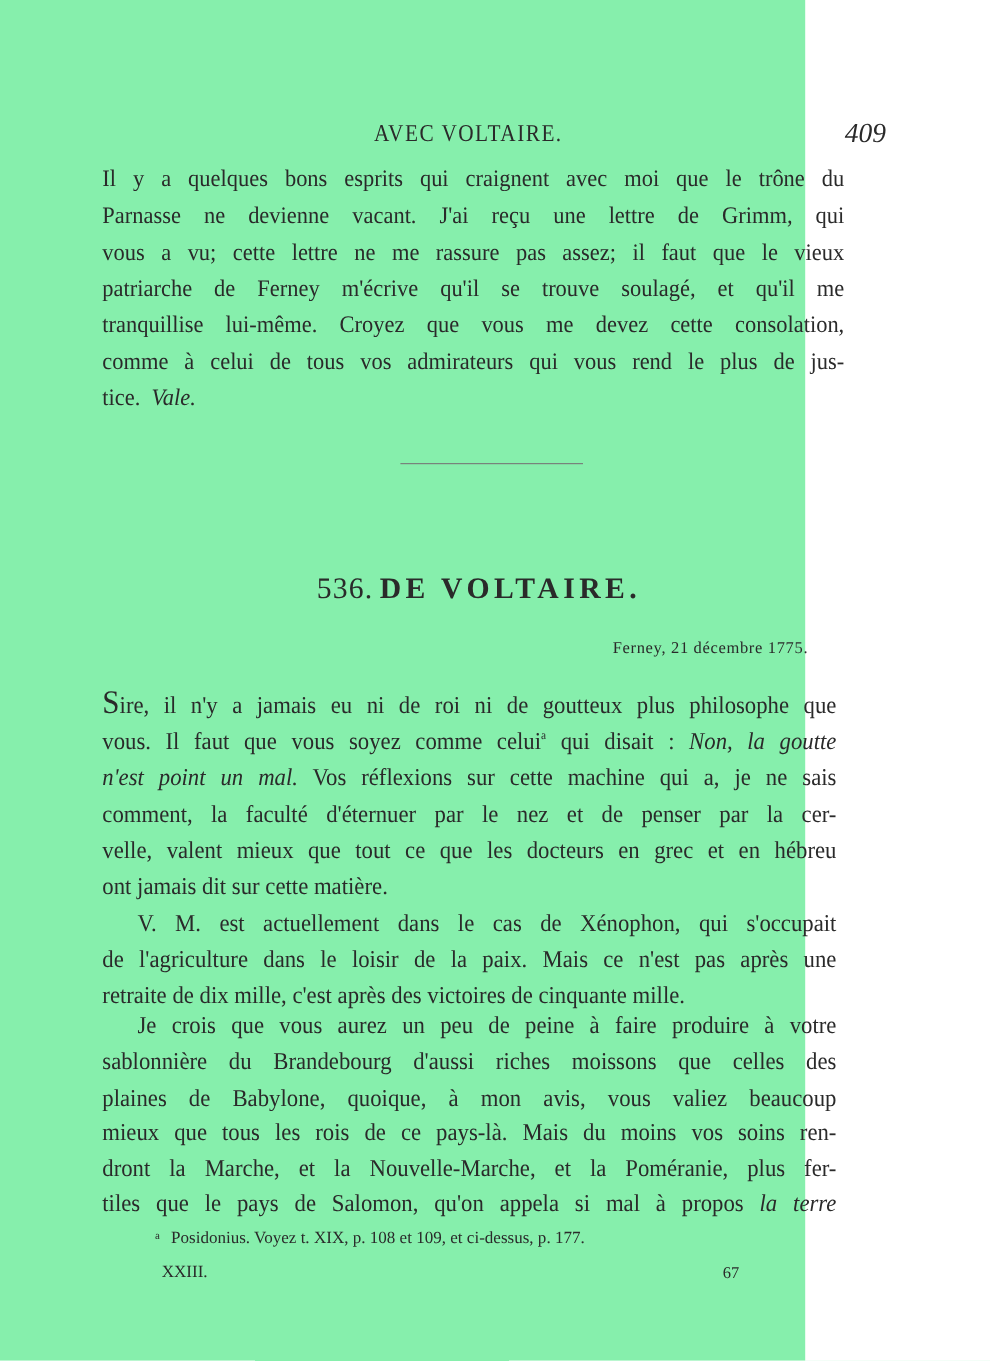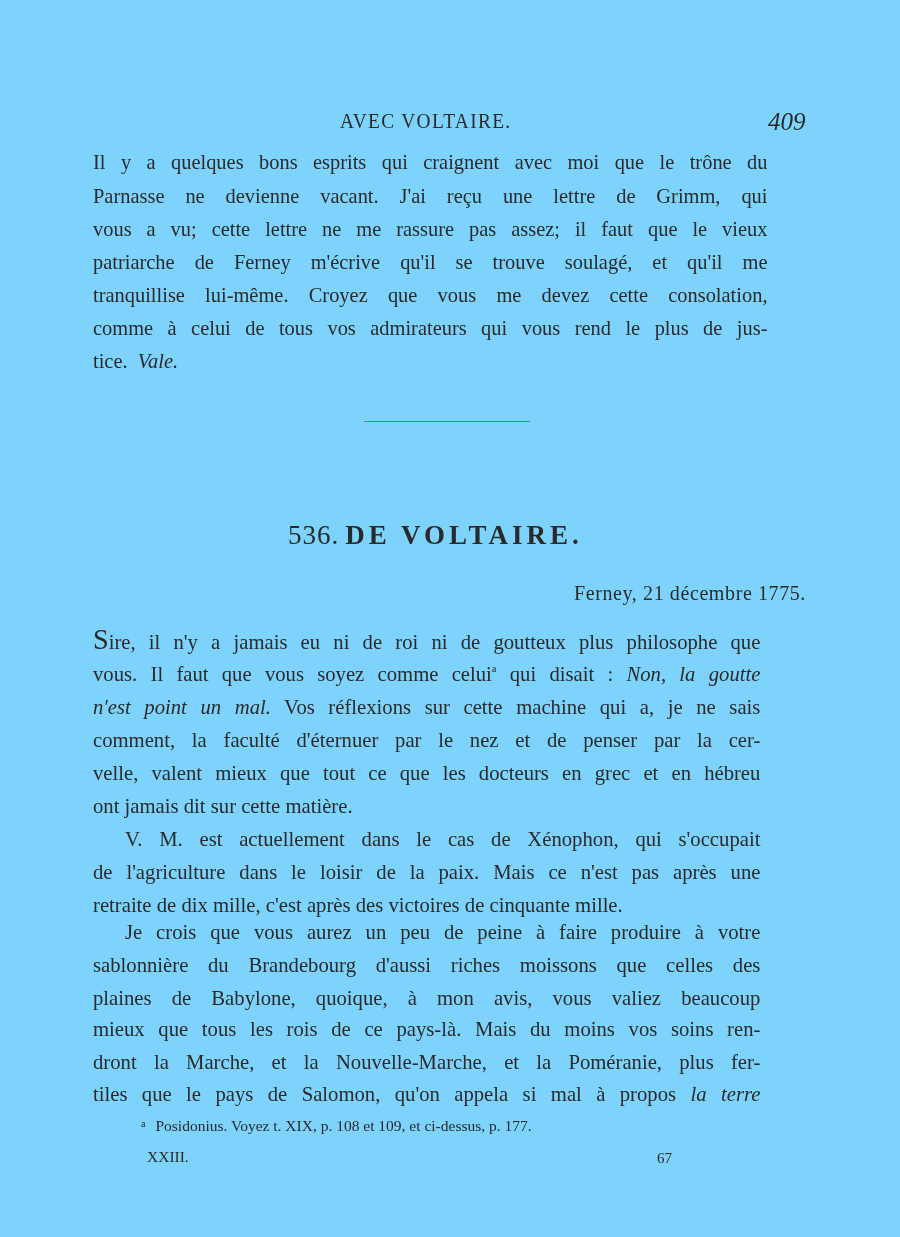--- a/index.html
+++ b/index.html
@@ -1,30 +1,30 @@
 <!DOCTYPE html>
 <html><head>
   <meta charset="utf-8">
   <style>
     html, body { margin: 0; padding: 0; background: #ffffff; }
     body { width: 900px; height: 1237px; position: relative; overflow: hidden; color: #2a2a2a;
            font-family: "Liberation Serif", "DejaVu Serif", serif; }
-    .page { position: absolute; left: 0; top: 0; width: 900px; height: 1237px; background: #7dd3fc; }
+    .page { position: absolute; left: 0; top: 0; width: 732px; height: 1237px; background: #86efac; }
     .running-head { position: absolute; top: 108px; left: 340px; font-size: 22px; letter-spacing: 1.5px; transform: scaleX(0.88); transform-origin: left; }
     .page-number { position: absolute; top: 108px; left: 768px; font-size: 25px; font-style: italic; }
     .line { position: absolute; left: 93px; width: 710px; white-space: nowrap; text-align: justify; text-align-last: justify; }
     .line.last { text-align-last: left; }
     .l1 { font-size: 21.5px; transform: scaleX(0.95); transform-origin: left; }
     .l2 { font-size: 22px; transform: scaleX(0.94); transform-origin: left; }
     .indent { padding-left: 34px; width: 676px; }
     .rule { position: absolute; left: 364px; top: 421px; width: 166px; height: 1px; background: #777; }
     .title { position: absolute; top: 520px; left: 288px; font-size: 27px; letter-spacing: 1px; white-space: nowrap; }
     .title .num { margin-right: 6px; }
     .title .name { font-weight: bold; letter-spacing: 4px; }
-    .dateline { position: absolute; top: 582px; left: 557px; font-size: 20px; letter-spacing: 0.6px; white-space: nowrap; margin-left: 17px; }
+    .dateline { position: absolute; top: 582px; left: 557px; font-size: 15px; letter-spacing: 0.6px; white-space: nowrap; }
     .dropcap { font-size: 30px; line-height: 1; }
     .sup { font-size: 11px; vertical-align: 9px; }
     .footnote { position: absolute; top: 1117px; left: 118px; font-size: 15.5px; white-space: nowrap; margin-left: 23px; }
     .footnote .mark { font-size: 10px; vertical-align: 4px; margin-right: 10px; }
     .volume { position: absolute; top: 1148px; left: 147px; font-size: 15.5px; }
     .signature { position: absolute; top: 1150px; left: 657px; font-size: 15px; }
     i { font-style: italic; }
   </style>
 </head>
 <body>

